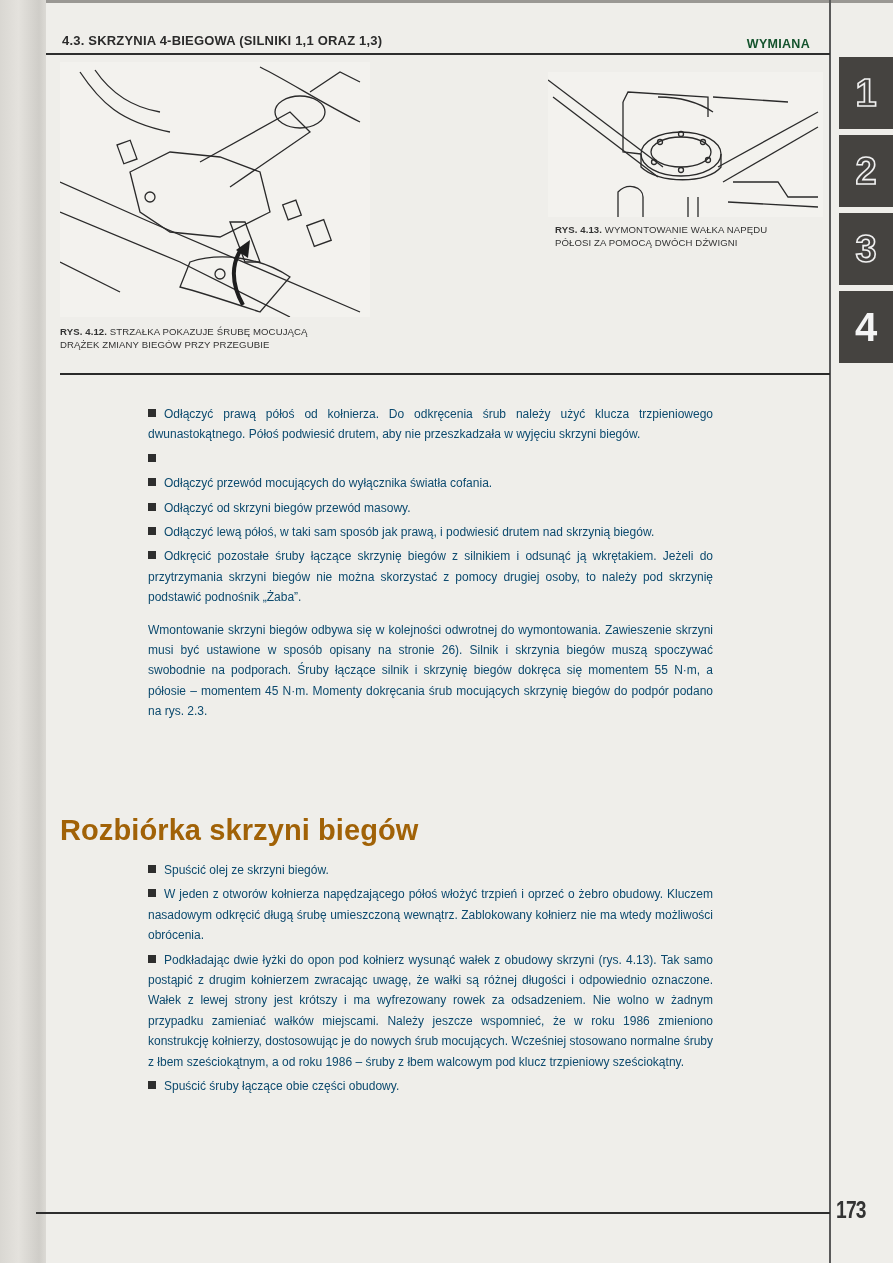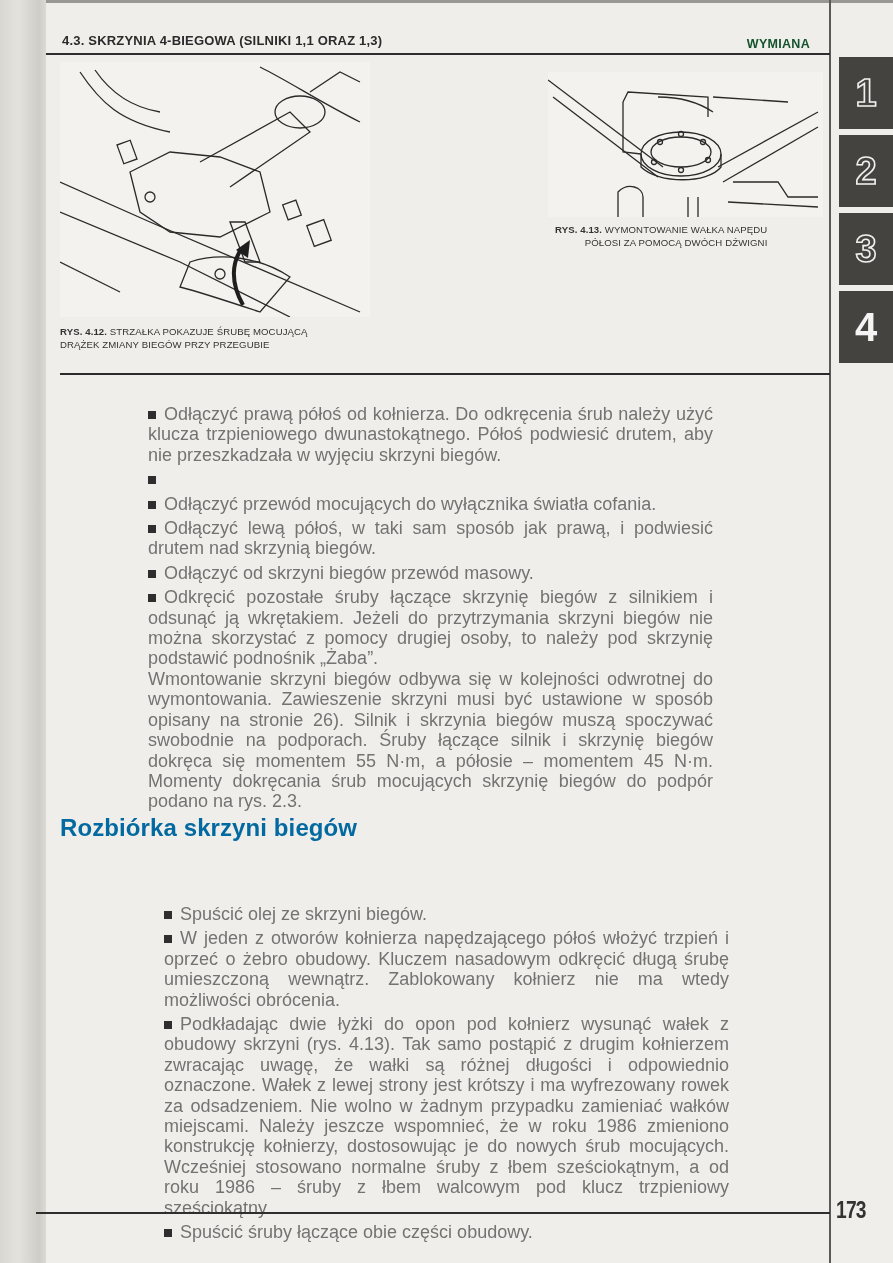--- a/index.html
+++ b/index.html
@@ -42,29 +42,29 @@
   }
   .tabs { position:absolute; left:839px; top:57px; width:54px; }
   .tab {
     width:54px; height:72px; margin-bottom:6px; background:#454340;
     display:flex; align-items:center; justify-content:center;
     font-size:38px; font-weight:bold;
   }
   .tab.outline { color:#454340; -webkit-text-stroke:1.6px #f0f0f0; }
   .tab.solid { color:#f4f4f4; font-size:40px; }
   .body-text {
-    position:absolute; left:148px; width:565px; font-size:18px; line-height:20.4px; color:#737373;
+    position:absolute; left:148px; width:565px; font-size:12px; line-height:20.4px; color:#0c4a6e;
     text-align:justify;
   }
   .body-text p { margin:0 0 4px 0; }
   .bullet {
     display:inline-block; width:8px; height:8px; background:#2e2e2e; margin-right:8px; position:relative; top:-1px;
   }
   .section-heading {
-    position:absolute; left:60px; top:814px; font-size:24px; font-weight:bold; color:#0369a1; letter-spacing:0.1px;
+    position:absolute; left:60px; top:814px; font-size:29px; font-weight:bold; color:#a16207; letter-spacing:0.1px;
   }
   .bottom-rule {
     position:absolute; left:36px; top:1212px; width:794px; height:2px; background:#2e2e2e;
   }
   .page-number {
     position:absolute; left:836px; top:1196px; font-size:24px; font-weight:bold; color:#333; letter-spacing:-1px;
     transform:scaleX(0.8); transform-origin:left;
   }
   svg { display:block; }
 </style>
@@ -131,47 +131,47 @@
         <circle cx="133" cy="98" r="2.5"></circle>
         <circle cx="106" cy="90" r="2.5"></circle>
       <path d="M75 30 L75 80 L93 82"></path>
       <path d="M70 145 L70 120 C80 110 95 115 95 125 L95 145"></path>
       <path d="M140 145 L140 125 M150 145 L150 125"></path>
       <path d="M185 110 L230 110 L240 125 L270 125"></path>
       <path d="M180 130 L270 135"></path>
     </g>
   </svg>
 </div>
-<div class="fig-caption" style="left:555px;top:223px;text-align:right;">
+<div class="fig-caption" style="left:555px;top:223px;">
   <div><b>Rys. 4.13.</b> <span>WYMONTOWANIE WAŁKA NAPĘDU</span></div>
   <div>PÓŁOSI ZA POMOCĄ DWÓCH DŹWIGNI</div>
 </div>
 
 <div class="fig-rule"></div>
 
 <div class="tabs">
   <div class="tab outline">1</div>
   <div class="tab outline">2</div>
   <div class="tab outline">3</div>
   <div class="tab solid">4</div>
 </div>
 
 <div class="body-text" style="top:404px;">
   <p><span class="bullet"></span><span>Odłączyć prawą półoś od kołnierza. Do odkręcenia śrub należy użyć klucza trzpieniowego dwunastokątnego. Półoś podwiesić drutem, aby nie przeszkadzała w wyjęciu skrzyni biegów.</span></p>
   <p><span class="bullet"></span></p>
   <p><span class="bullet"></span><span>Odłączyć przewód mocujących do wyłącznika światła cofania.</span></p>
+  <p><span class="bullet"></span><span>Odłączyć od skrzyni biegów przewód masowy.</span></p>
   <p><span class="bullet"></span><span>Odłączyć lewą półoś, w taki sam sposób jak prawą, i podwiesić drutem nad skrzynią biegów.</span></p>
-  <p><span class="bullet"></span><span>Odłączyć od skrzyni biegów przewód masowy.</span></p>
-  <p style="margin-bottom:0;"><span class="bullet"></span><span>Odkręcić pozostałe śruby łączące skrzynię biegów z silnikiem i odsunąć ją wkrętakiem. Jeżeli do przytrzymania skrzyni biegów nie można skorzystać z pomocy drugiej osoby, to należy pod skrzynię podstawić podnośnik „Żaba”.</span></p>
+  <p style="margin-bottom:12px;"><span class="bullet"></span><span>Odkręcić pozostałe śruby łączące skrzynię biegów z silnikiem i odsunąć ją wkrętakiem. Jeżeli do przytrzymania skrzyni biegów nie można skorzystać z pomocy drugiej osoby, to należy pod skrzynię podstawić podnośnik „Żaba”.</span></p>
   <p>Wmontowanie skrzyni biegów odbywa się w kolejności odwrotnej do wymontowania. Zawieszenie skrzyni musi być ustawione w sposób opisany na stronie 26). Silnik i skrzynia biegów muszą spoczywać swobodnie na podporach. Śruby łączące silnik i skrzynię biegów dokręca się momentem 55 N·m, a półosie – momentem 45 N·m. Momenty dokręcania śrub mocujących skrzynię biegów do podpór podano na rys. 2.3.</p>
 </div>
 
 <div class="section-heading">Rozbiórka skrzyni biegów</div>
 
-<div class="body-text" style="top:904px;margin-left:16px;">
+<div class="body-text" style="top:860px;">
   <p><span class="bullet"></span><span>Spuścić olej ze skrzyni biegów.</span></p>
   <p><span class="bullet"></span><span>W jeden z otworów kołnierza napędzającego półoś włożyć trzpień i oprzeć o żebro obudowy. Kluczem nasadowym odkręcić długą śrubę umieszczoną wewnątrz. Zablokowany kołnierz nie ma wtedy możliwości obrócenia.</span></p>
   <p><span class="bullet"></span><span>Podkładając dwie łyżki do opon pod kołnierz wysunąć wałek z obudowy skrzyni (rys. 4.13). Tak samo postąpić z drugim kołnierzem zwracając uwagę, że wałki są różnej długości i odpowiednio oznaczone. Wałek z lewej strony jest krótszy i ma wyfrezowany rowek za odsadzeniem. Nie wolno w żadnym przypadku zamieniać wałków miejscami. Należy jeszcze wspomnieć, że w roku 1986 zmieniono konstrukcję kołnierzy, dostosowując je do nowych śrub mocujących. Wcześniej stosowano normalne śruby z łbem sześciokątnym, a od roku 1986 – śruby z łbem walcowym pod klucz trzpieniowy sześciokątny.</span></p>
   <p><span class="bullet"></span><span>Spuścić śruby łączące obie części obudowy.</span></p>
 </div>
 
 <div class="bottom-rule"></div>
 <div class="page-number">173</div>
 
 </body></html>

